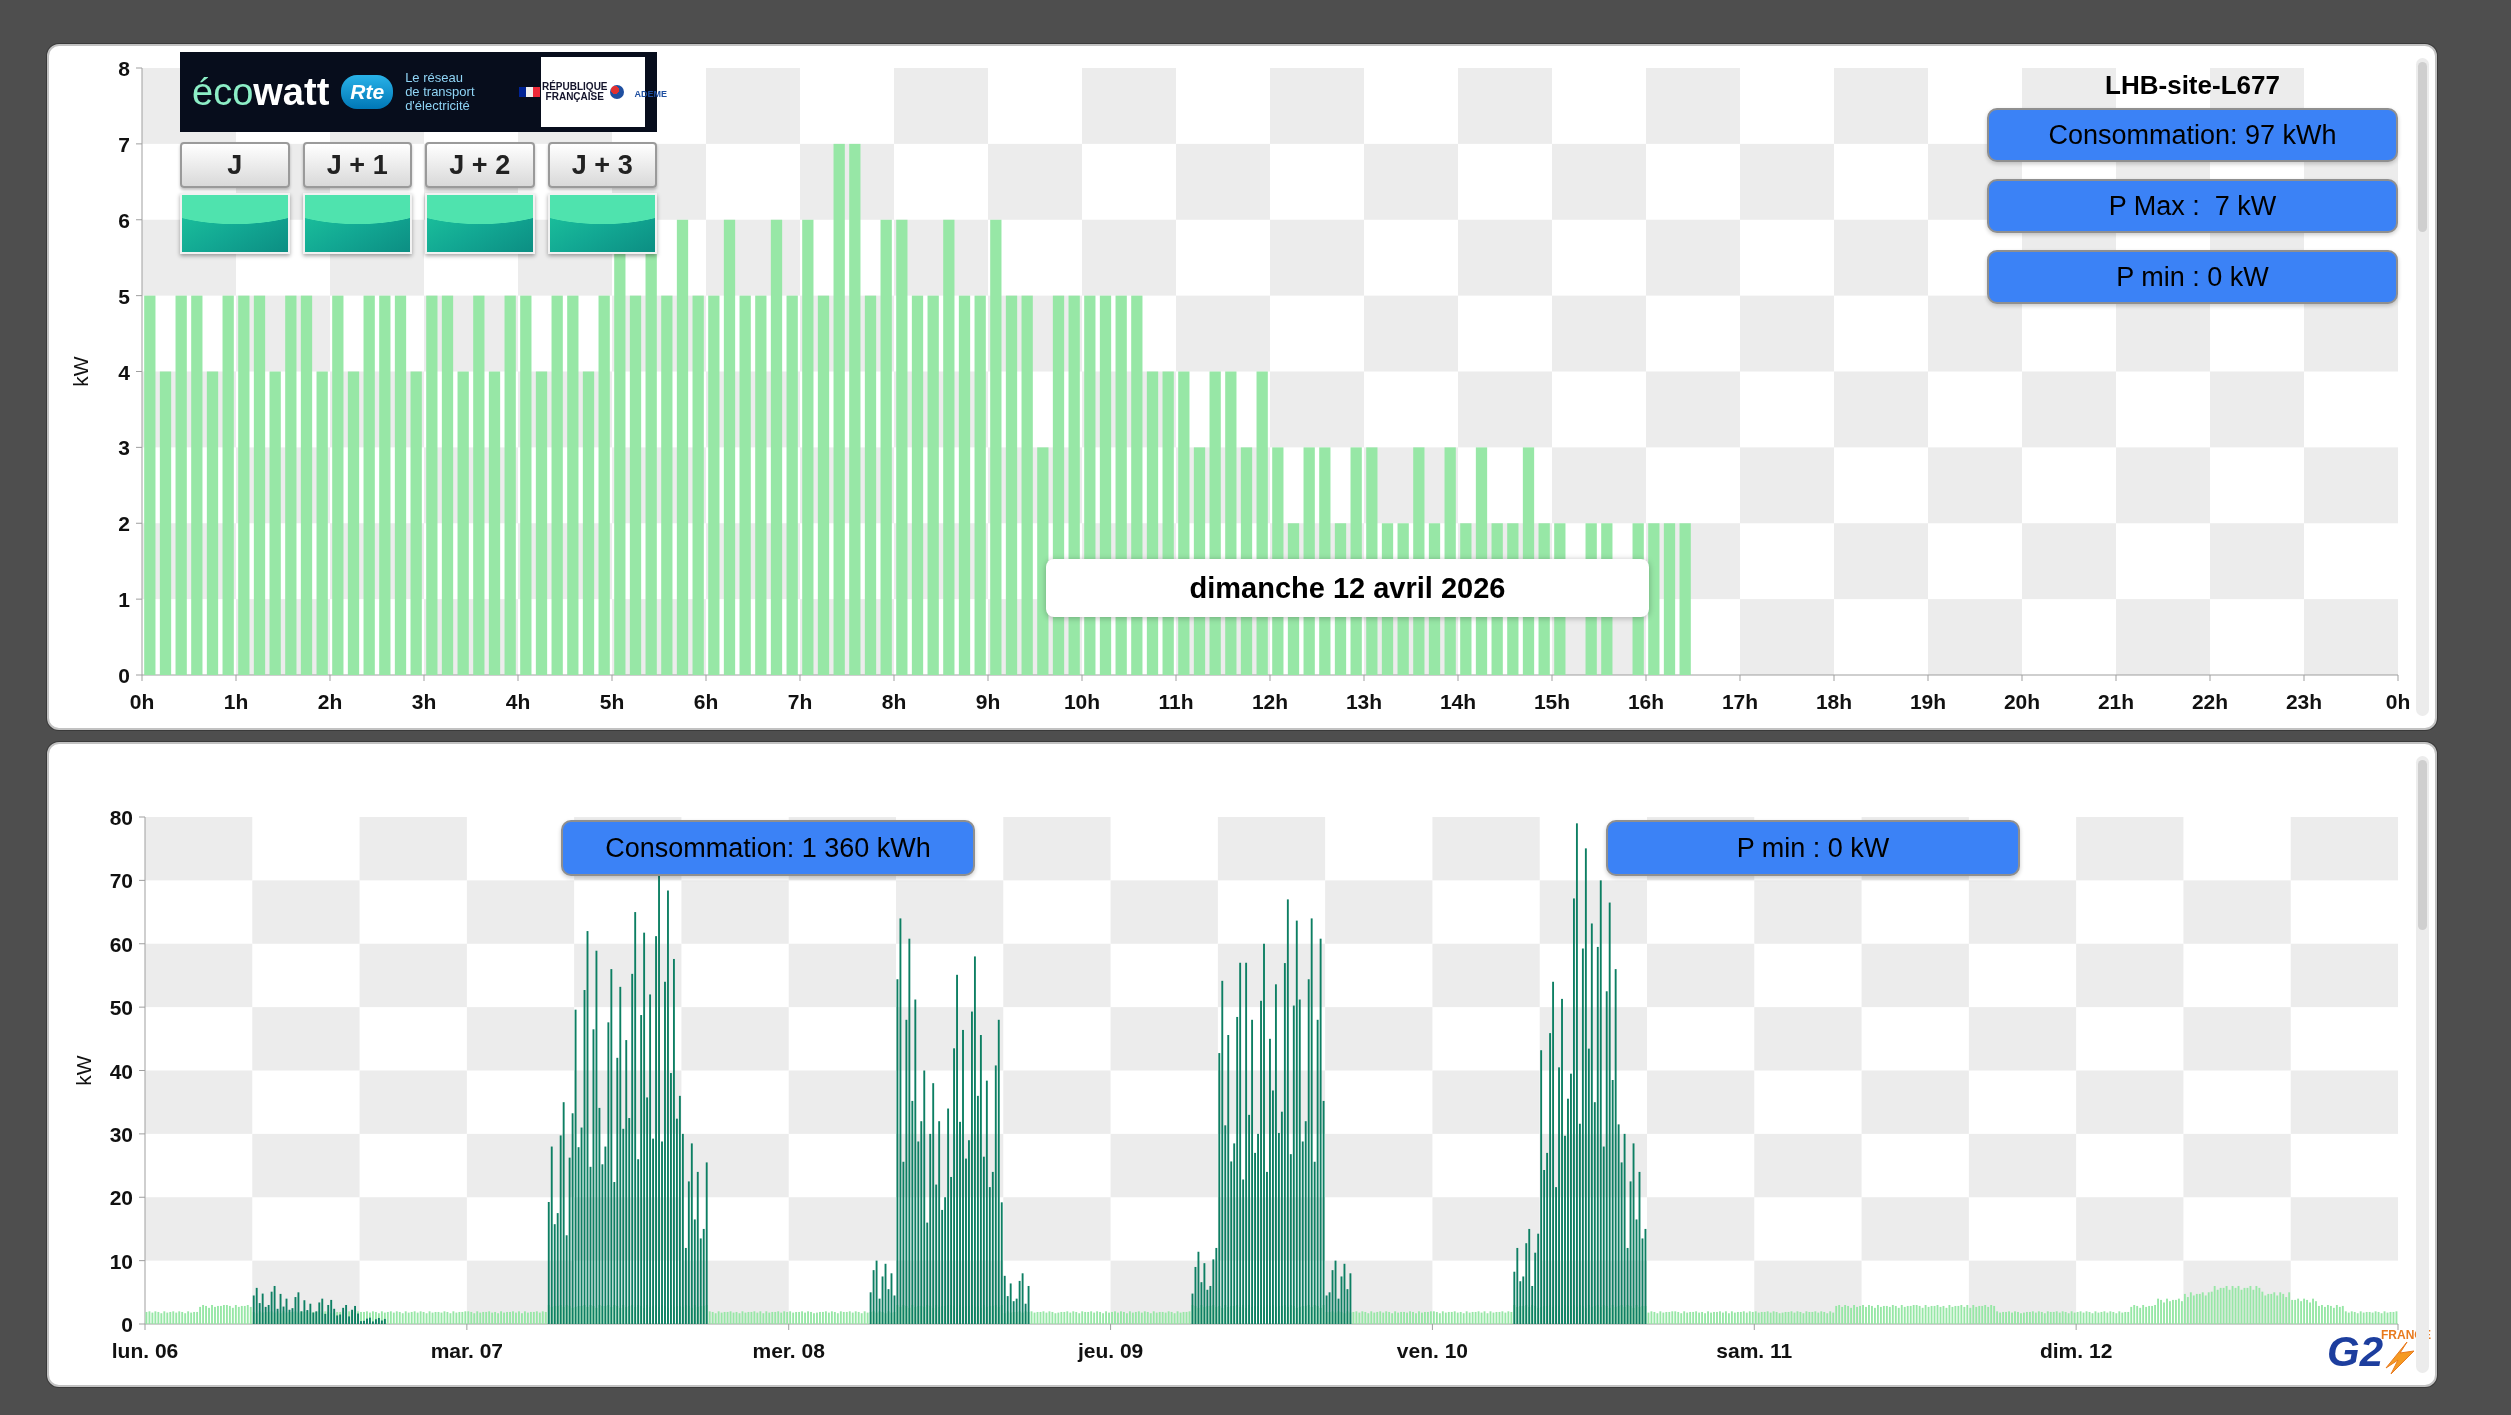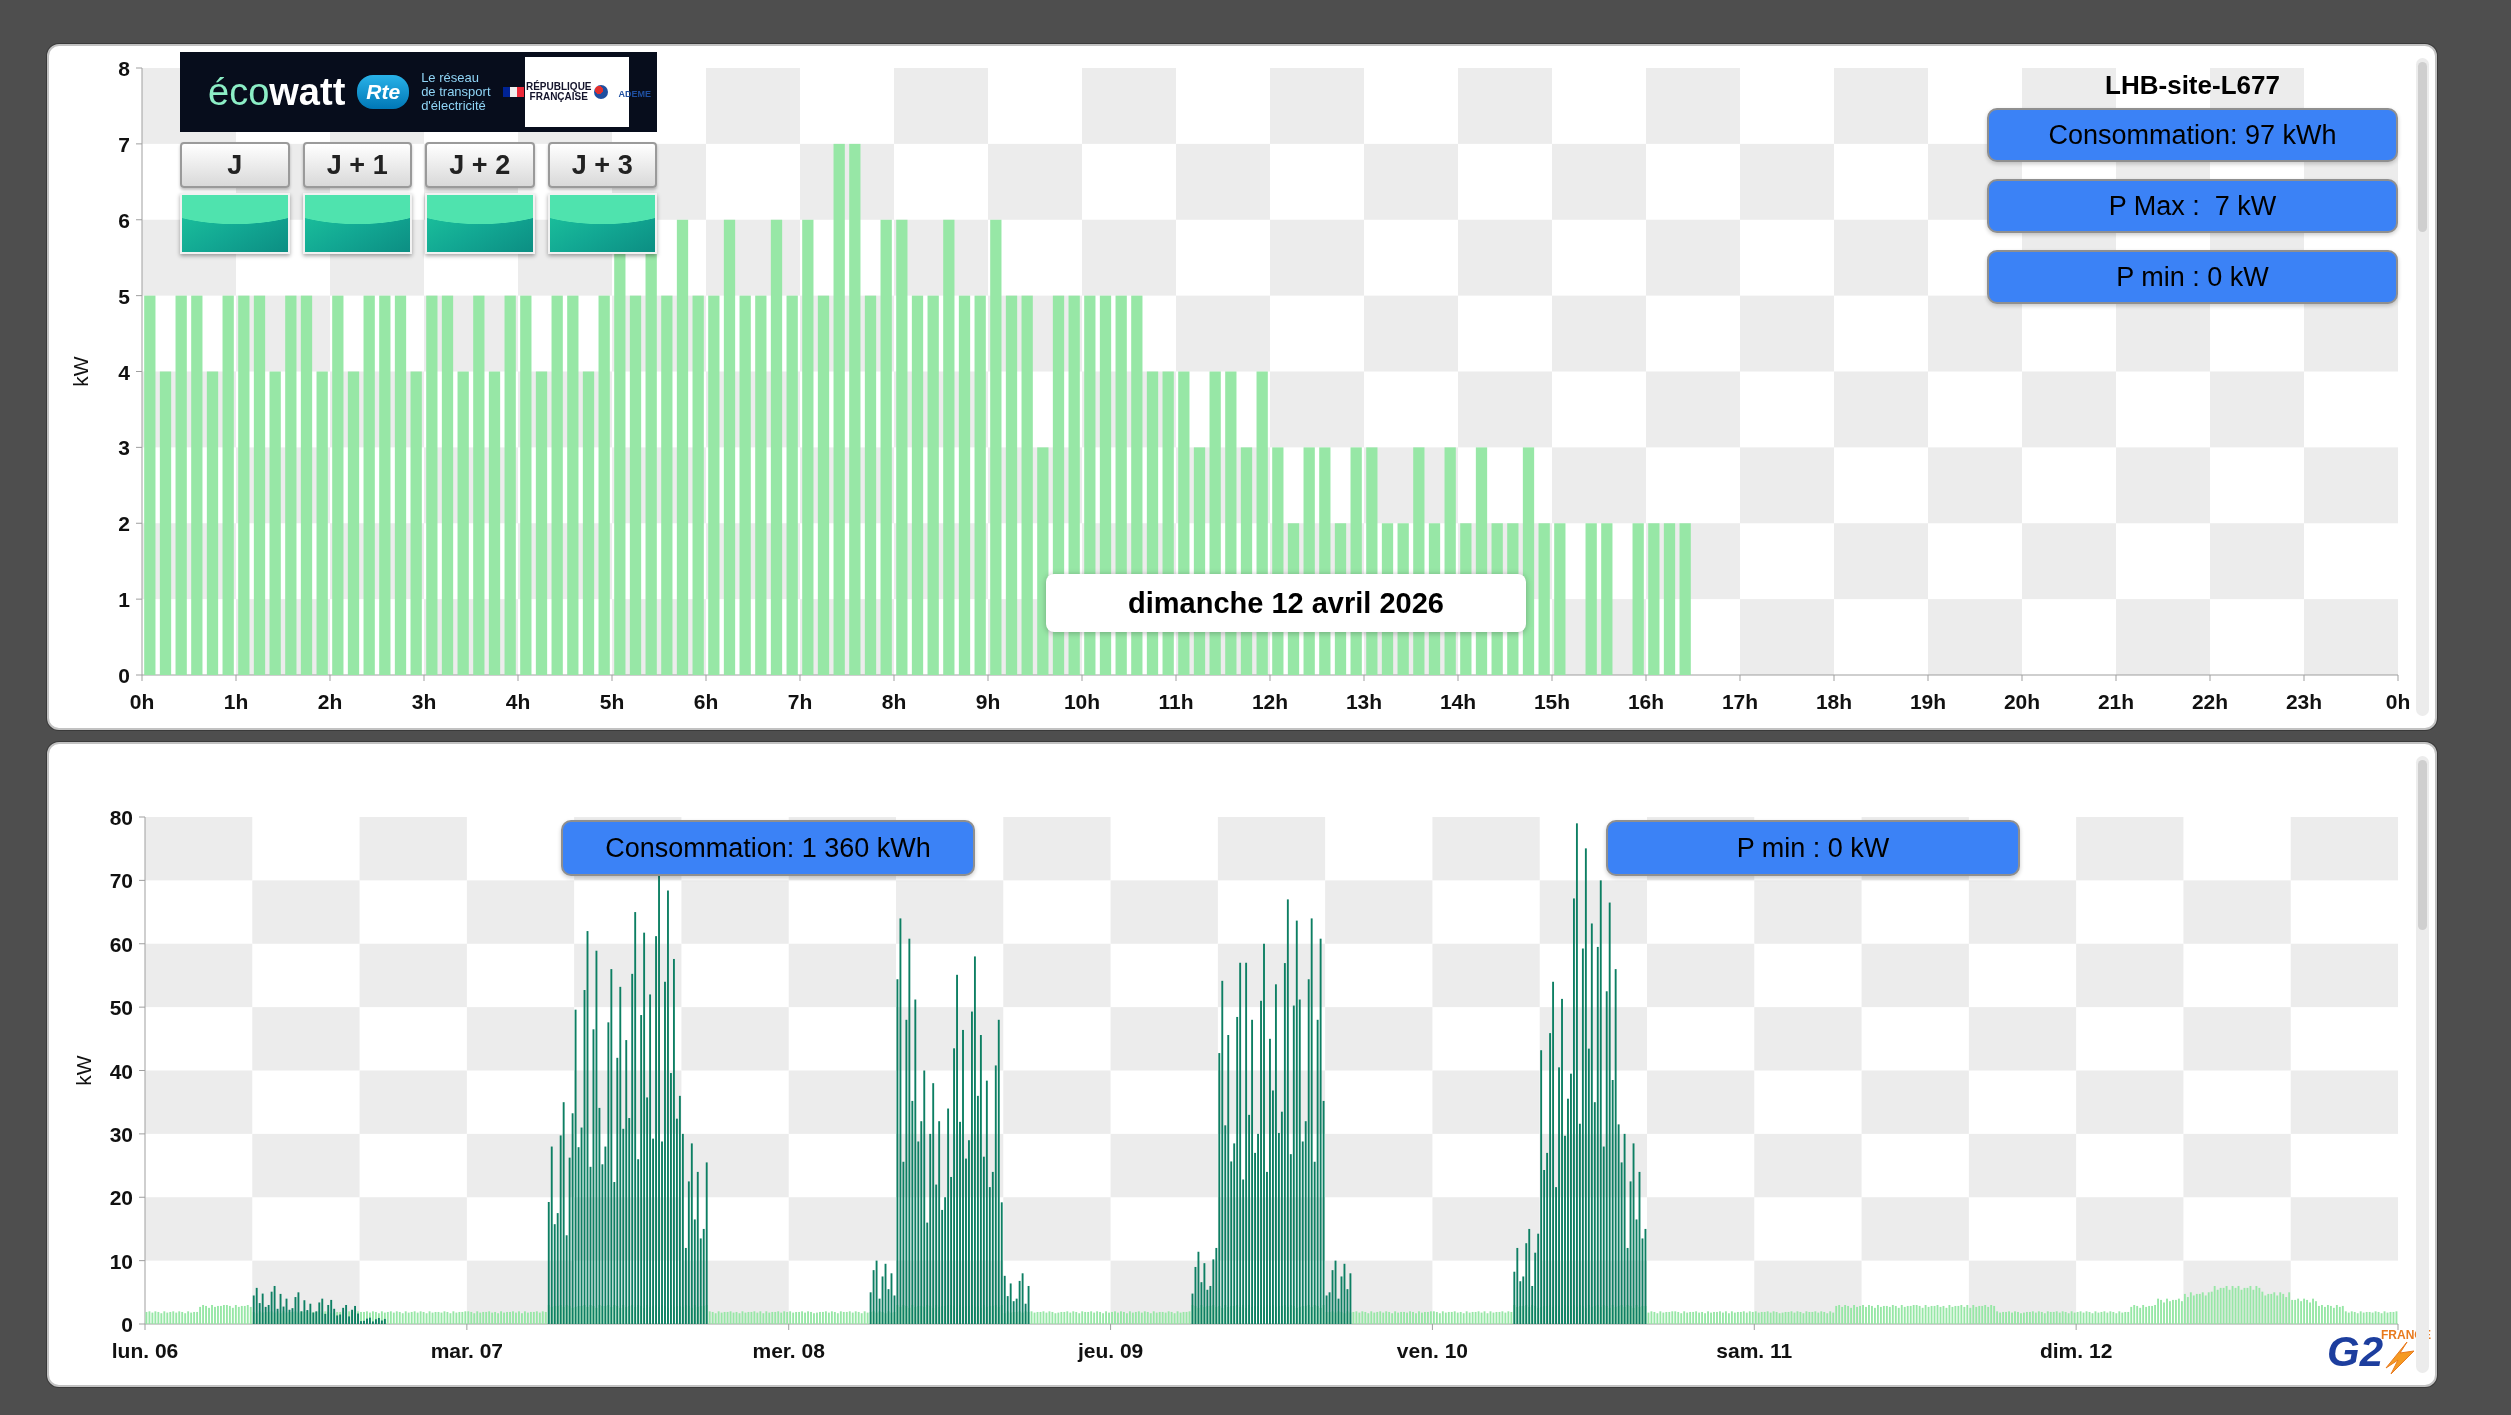--- a/index.html
+++ b/index.html
@@ -19,21 +19,21 @@
 
   svg.chart { position: absolute; overflow: visible; }
   #chart-top    { left: 21px; top: 8px; }
   #chart-bottom { left: 24px; top: 59px; }
   svg.chart text { font-family: "Liberation Sans", sans-serif; }
 
   
   .eco-logo {
     position: absolute; left: 131px; top: 6px; width: 477px; height: 80px;
     background: #070d1c; display: flex; align-items: center;
-    padding: 0 28px; gap: 12px; z-index: 5;
+    padding: 0 12px; gap: 12px; z-index: 5;
   }
   .brand { white-space: nowrap; }
   .brand .eco  { color: #8ceec6; font-size: 38px; }
   .brand .watt { color: #ffffff; font-size: 38px; font-weight: bold; }
   .rte-badge {
     background: linear-gradient(180deg, #29b2e8, #0077b6);
     color: #fff; font-style: italic; font-weight: bold; font-size: 21px;
     border-radius: 16px; padding: 5px 9px; flex: none;
   }
   .rte-text { color: #8fd4f5; font-size: 13px; line-height: 14px; flex: none; }
@@ -93,21 +93,21 @@
     font-size: 27px; color: #000; box-shadow: 0 2px 4px rgba(0,0,0,.2);
     white-space: pre;
   }
   .stats-row {
     position: absolute; left: 512px; top: 76px; width: 1459px;
     display: flex; justify-content: space-between; z-index: 6;
   }
   .stats-row .stat-box { width: 414px; height: 56px; }
 
   .date-label {
-    position: absolute; left: 997px; top: 528px; width: 480px; height: 58px;
+    position: absolute; left: 997px; top: 513px; width: 603px; height: 58px;
     background: #fff; border-radius: 8px; z-index: 6;
     display: flex; align-items: center; justify-content: center;
     font-size: 29px; font-weight: bold; color: #000;
     box-shadow: 0 1px 6px rgba(0,0,0,.28);
   }
 
   .scrollbar {
     position: absolute; right: 6px; top: 12px; bottom: 12px; width: 13px;
     background: #ececec; border-radius: 7px; z-index: 7;
   }

